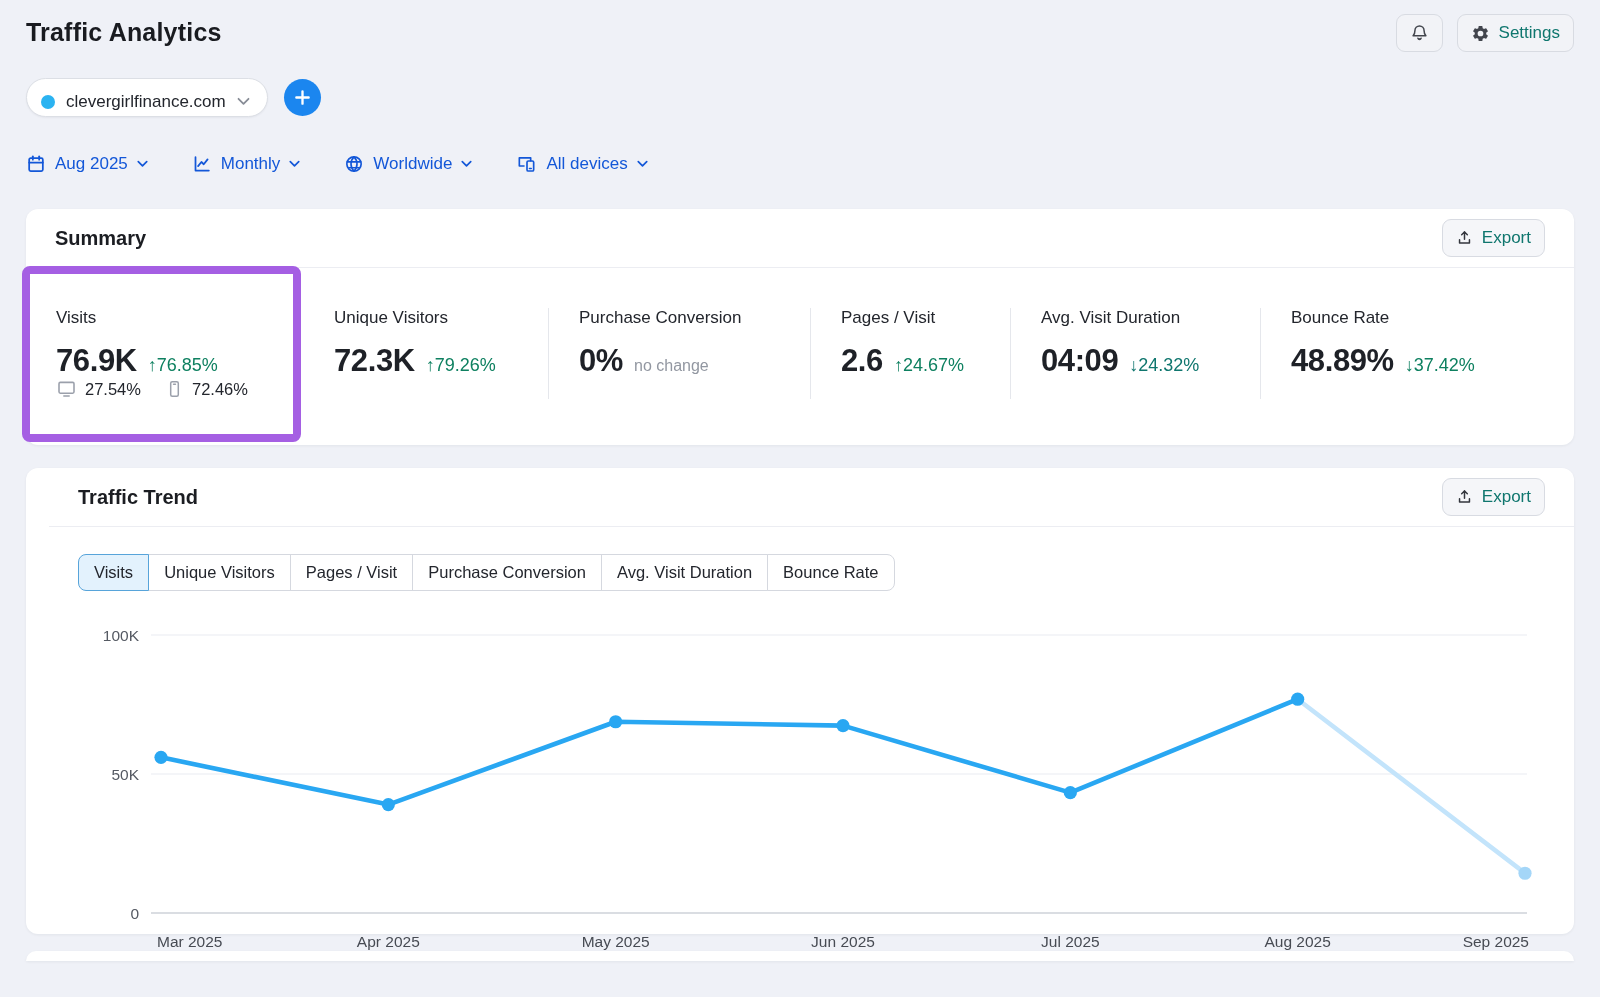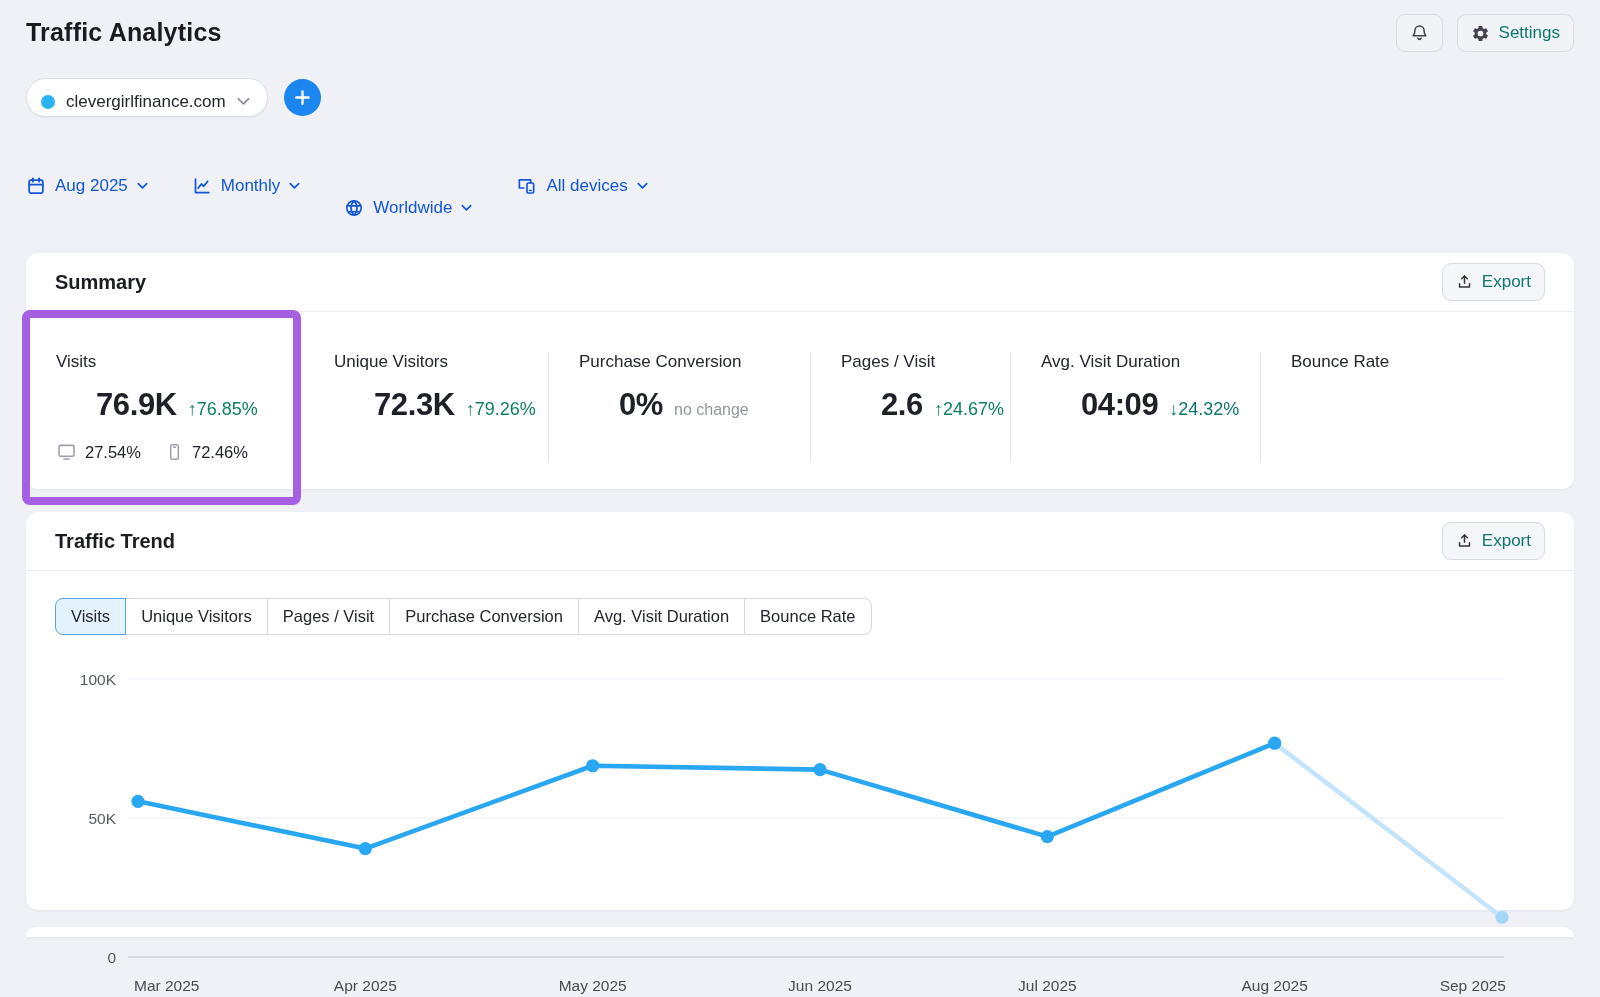--- a/index.html
+++ b/index.html
@@ -57,26 +57,26 @@
   
   .metrics {
     position:relative; display:grid;
     grid-template-columns:278px 244px 262px 200px 250px auto;
     padding:40px 0 34px 0;
   }
   .metric { padding:0 20px 0 30px; }
   .metric.divided { border-left:1px solid #e5e7ec; }
   .metric-label { font-size:17px; color:#23262d; margin-bottom:15px; }
   .metric-valrow { display:flex; align-items:baseline; gap:11px; }
-  .metric-value { font-size:31px; font-weight:bold; color:#1e2127; letter-spacing:-0.4px;margin-left:40px; }
+  .metric-value { font-size:31px; font-weight:bold; color:#1e2127; letter-spacing:-0.4px; }
   .metric-change { font-size:18px; font-weight:500; }
   .metric-change.green { color:#0e8060; }
   .metric-change.red   { color:#0f766e; }
   .metric-change.gray  { color:#9297a1; font-weight:normal; font-size:16px; }
-  .devices { display:none; margin-top:19px; align-items:center; gap:24px; }
+  .devices { display:none; align-items:center; gap:24px; }
   .devices.show { display:flex; }
   .dev-item { display:flex; align-items:center; gap:8px; font-size:16.5px; color:#23262d; }
   .highlight-box {
     position:absolute; left:-4px; top:-2px; bottom:-9px; width:279px;
     border:8px solid #a55fe3; border-radius:8px; pointer-events:none; z-index:3;
   }
 
   
   .tabs { display:inline-flex; margin:27px 0 0 29px; position:relative; }
   .tab {
@@ -167,21 +167,21 @@
             <path d="M7.3 14.6l4-5 2.8 2.7 4.6-5.8"></path>
           </svg>
         </span>
     <span class="f-label" style="color: rgb(19, 87, 216);">Monthly</span>
     <span class="f-chev" style="display:flex;">
       <svg width="11" height="8" viewBox="0 0 13 9" fill="none" stroke="currentColor" stroke-width="2" stroke-linecap="round" stroke-linejoin="round">
             <path d="M1.5 1.8 6.5 6.8 11.5 1.8"></path>
           </svg>
     </span>
   </button>
-      <button class="filter-item" style="color: rgb(19, 87, 216); margin-top: 44px;">
+      <button class="filter-item" style="color: rgb(19, 87, 216);">
     <span class="f-icon">
           <svg width="20" height="20" viewBox="0 0 24 24" fill="none" stroke="#1357d8" stroke-width="2" stroke-linecap="round" stroke-linejoin="round">
             <circle cx="12" cy="12" r="8.6"></circle>
             <path d="M4 9.5h16M6 16.5h12"></path>
             <path d="M12 3.4c-4.8 4.8-4.8 12.4 0 17.2M12 3.4c4.8 4.8 4.8 12.4 0 17.2"></path>
           </svg>
         </span>
     <span class="f-label" style="color: rgb(19, 87, 216);">Worldwide</span>
     <span class="f-chev" style="display:flex;">
       <svg width="11" height="8" viewBox="0 0 13 9" fill="none" stroke="currentColor" stroke-width="2" stroke-linecap="round" stroke-linejoin="round">
@@ -276,26 +276,30 @@
         <div class="metric divided">
     <div class="metric-label">Avg. Visit Duration</div>
     <div class="metric-valrow">
       <span class="metric-value">04:09</span>
       <span class="metric-change red">↓24.32%</span>
     </div>
 
   </div>
         <div class="metric divided">
     <div class="metric-label">Bounce Rate</div>
+    <div class="metric-valrow">
+      <span class="metric-value">48.89%</span>
+      <span class="metric-change green">↓37.42%</span>
+    </div>
 
   </div>
       </div>
   </section>
 
-  <section class="card" style="margin-top:23px; height:398px;">
+  <section class="card" style="margin-top:23px; height:466px;padding-left:23px;">
     <div class="card-head">
       <h2 class="card-title">Traffic Trend</h2>
       <button class="ghost-btn" style="background:#f5f6f9;">
         <span>
           <svg width="17" height="18" viewBox="0 0 24 24" fill="none" stroke="#33363d" stroke-width="2.1" stroke-linecap="round" stroke-linejoin="round">
             <path d="M5 14.5v4.5h14v-4.5"></path>
               <path d="M12 3.6v10.2"></path>
               <path d="M8 7.4l4-4 4 4"></path>
           </svg>
         </span>

